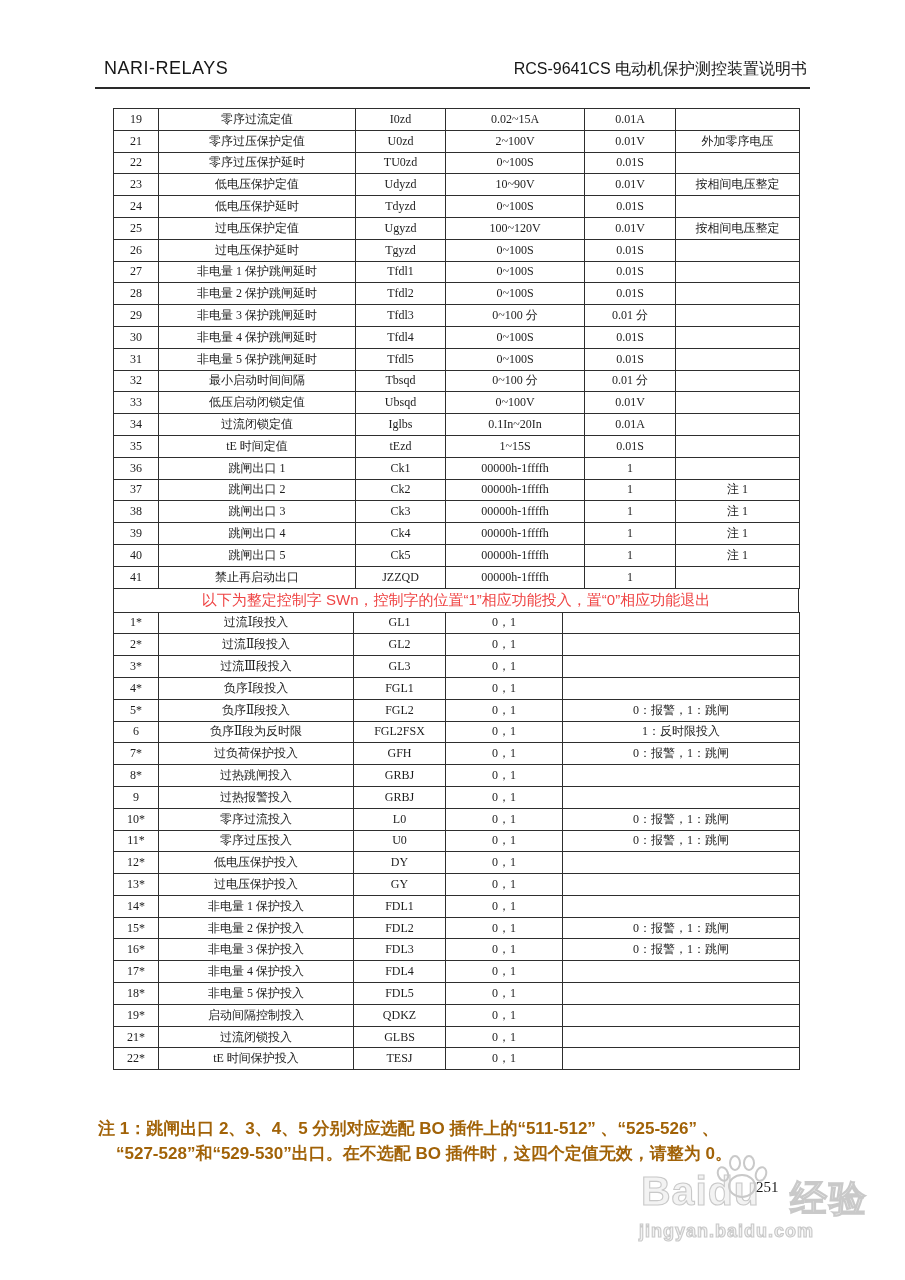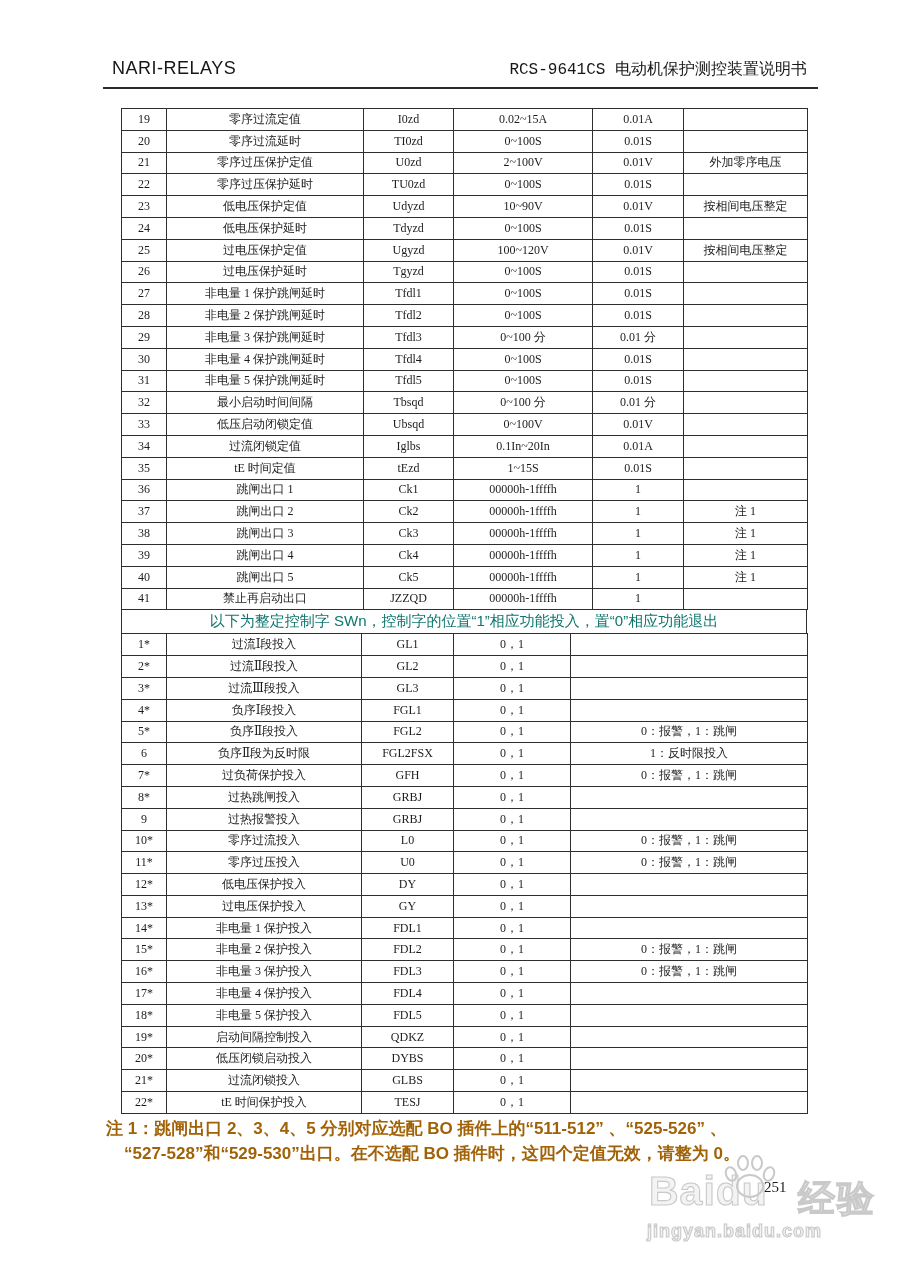--- a/index.html
+++ b/index.html
@@ -1,29 +1,29 @@
 <!DOCTYPE html>
 <html><head>
 <meta charset="utf-8">
 <style>
   html,body{margin:0;padding:0;}
   body{
     width:905px;height:1280px;background:#ffffff;position:relative;overflow:hidden;
     font-family:"Liberation Serif","DejaVu Serif",serif;color:#1c1c1c;
   }
-  .page{position:absolute;inset:0;margin-left:8px;}
+  .page{position:absolute;inset:0;}
 
   
   .brand{
     position:absolute;left:104px;top:58px;font-size:18px;letter-spacing:.5px;
     font-family:"Liberation Sans","DejaVu Sans",sans-serif;font-weight:500;color:#161616;
   }
   .doc-title{
     position:absolute;right:98px;top:59px;font-size:16px;color:#161616;
-    font-family:Liberation Mono, monospace;
+    font-family:Liberation Sans, sans-serif;
   }
   .header-rule{
     position:absolute;left:95px;top:87px;width:715px;height:2px;background:#2a2a2a;
   }
 
   
   .table-wrap{position:absolute;left:113px;top:108px;width:686px;}
   table.grid{
     border-collapse:collapse;table-layout:fixed;width:686px;
     font-size:12px;
@@ -36,21 +36,21 @@
   .u-c1{width:45px;} .u-c2{width:197px;} .u-c3{width:90px;}
   .u-c4{width:139px;} .u-c5{width:91px;} .u-c6{width:124px;}
   .l-c1{width:45px;} .l-c2{width:195px;} .l-c3{width:92px;}
   .l-c4{width:117px;} .l-c5{width:237px;}
 
   .note-row{
     box-sizing:border-box;width:686px;height:23px;
     border-left:1px solid #2e2e2e;border-right:1px solid #2e2e2e;
     display:flex;align-items:center;justify-content:center;
     font-family:"Liberation Sans","DejaVu Sans",sans-serif;
-    font-size:15px;font-weight:500;color:#0f766e;
+    font-size:15px;font-weight:500;color:#ef4444;
   }
 
   
   .footnote{
     position:absolute;left:98px;top:1116px;width:716px;
     font-family:"Liberation Sans","DejaVu Sans",sans-serif;
     font-weight:700;font-size:17px;line-height:25px;color:#a16207;
   }
   .footnote .fn2{padding-left:18px;}
 
@@ -95,28 +95,20 @@
       <tbody id="upper-body">
           <tr>
             <td>19</td>
             <td>零序过流定值</td>
             <td>I0zd</td>
             <td>0.02~15A</td>
             <td>0.01A</td>
             <td></td>
           </tr>
           <tr>
-            <td>20</td>
-            <td>零序过流延时</td>
-            <td>TI0zd</td>
-            <td>0~100S</td>
-            <td>0.01S</td>
-            <td></td>
-          </tr>
-          <tr>
             <td>21</td>
             <td>零序过压保护定值</td>
             <td>U0zd</td>
             <td>2~100V</td>
             <td>0.01V</td>
             <td>外加零序电压</td>
           </tr>
           <tr>
             <td>22</td>
             <td>零序过压保护延时</td>
@@ -416,27 +408,20 @@
             <td>18*</td>
             <td>非电量 5 保护投入</td>
             <td>FDL5</td>
             <td>0，1</td>
             <td></td>
           </tr>
           <tr>
             <td>19*</td>
             <td>启动间隔控制投入</td>
             <td>QDKZ</td>
-            <td>0，1</td>
-            <td></td>
-          </tr>
-          <tr>
-            <td>20*</td>
-            <td>低压闭锁启动投入</td>
-            <td>DYBS</td>
             <td>0，1</td>
             <td></td>
           </tr>
           <tr>
             <td>21*</td>
             <td>过流闭锁投入</td>
             <td>GLBS</td>
             <td>0，1</td>
             <td></td>
           </tr>

